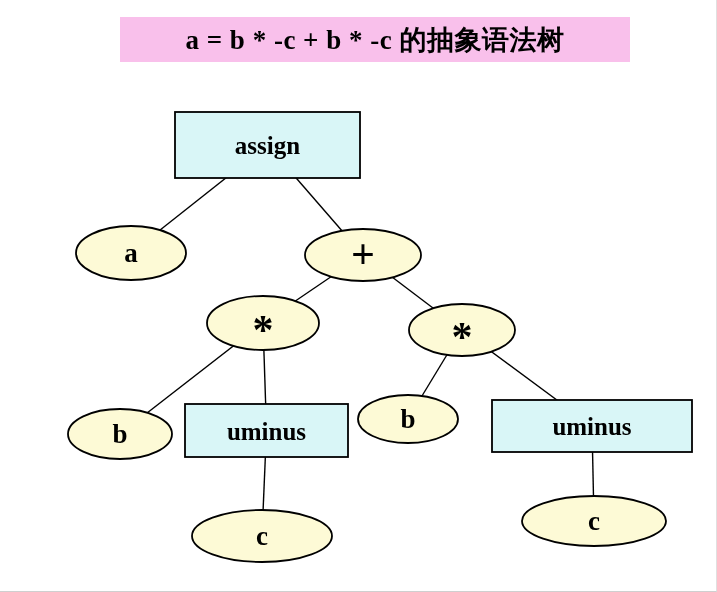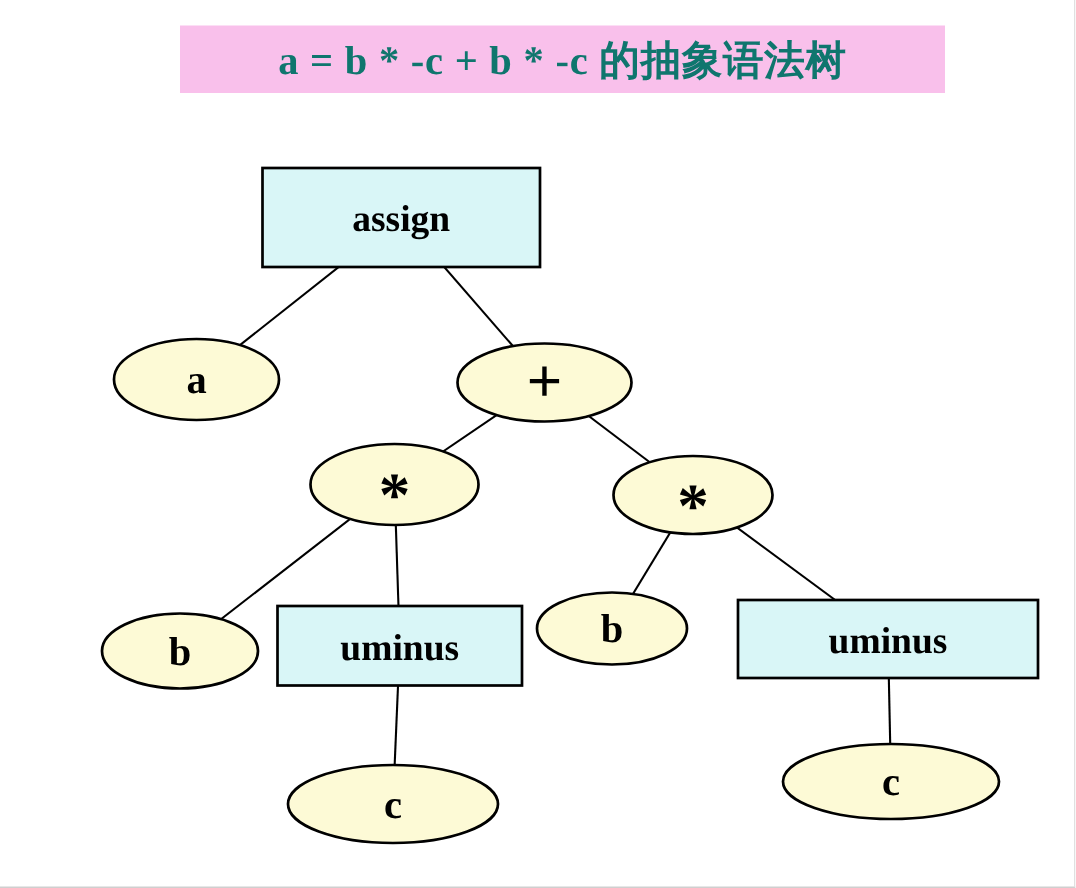--- a/index.html
+++ b/index.html
@@ -23,21 +23,21 @@
     left: 120px;
     top: 17px;
     width: 510px;
     height: 45px;
     background: #f9c0eb;
     display: flex;
     align-items: center;
     justify-content: center;
   }
   .title-banner span {
-    color: #0f766e;
+    color: #000000;
     font-size: 27px;
     font-weight: bold;
     letter-spacing: 0.5px;
     white-space: nowrap;
   }
   svg.ast {
     position: absolute;
     left: 0;
     top: 0;
   }

